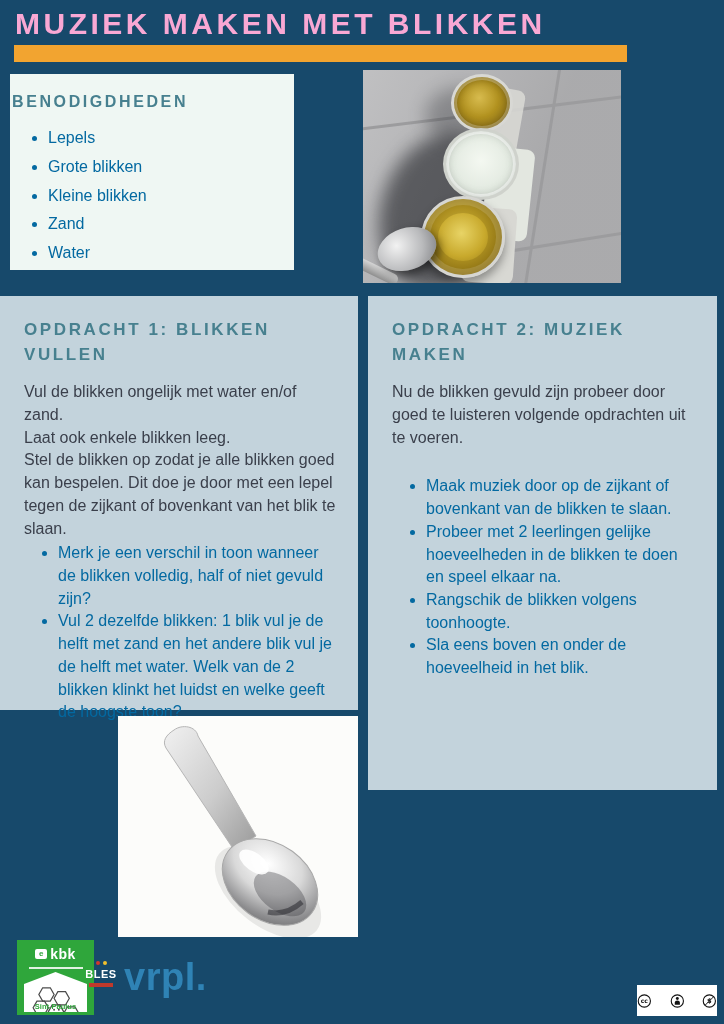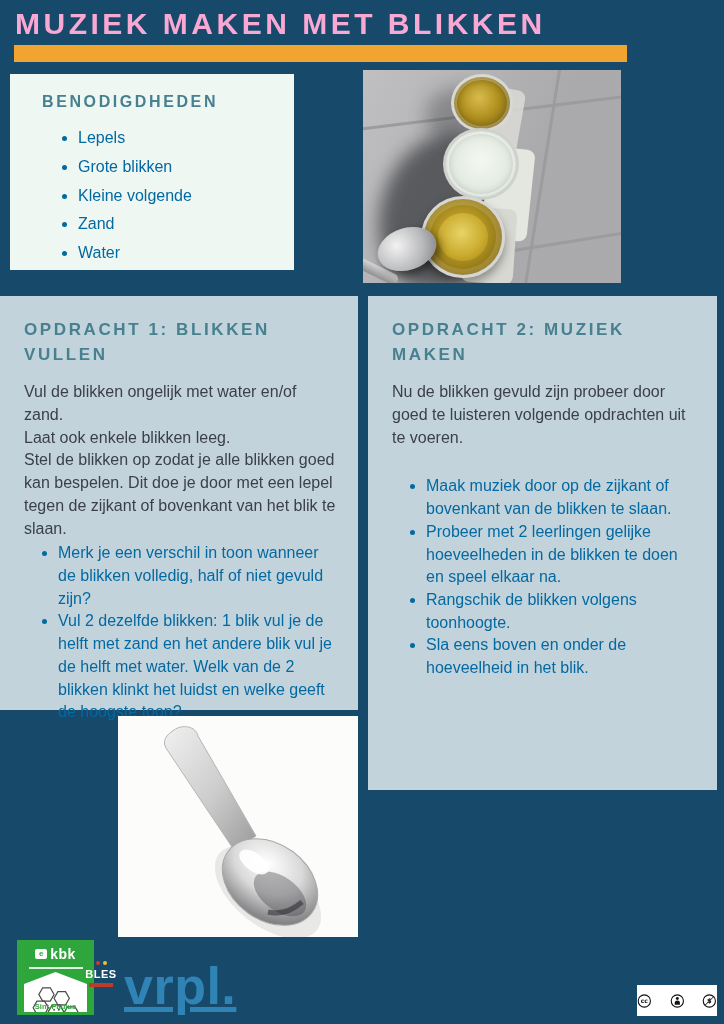--- a/index.html
+++ b/index.html
@@ -12,21 +12,21 @@
   .title-underline{position:absolute;left:14px;top:45px;width:613px;height:17px;background:#F2A430;}
 
   
   .card h2{margin:0 0 14px 0;font-size:17px;font-weight:700;letter-spacing:2.6px;color:#47808F;line-height:1.45;}
   .card p{margin:0;font-size:16px;line-height:1.42;color:#3A3F4B;}
   .card ul{margin:2px 0 0 0;padding-left:36px;}
   .card li{font-size:16px;line-height:1.42;color:#0369a1;}
 
   
   .card-benodigdheden{position:absolute;left:10px;top:74px;width:284px;height:196px;
-                      background:#EFF7F3;box-sizing:border-box;padding:16px 16px 0 32px;}
+                      background:#EFF7F3;box-sizing:border-box;padding:16px 16px 0 2px;}
   .card-benodigdheden h2{font-size:16px;}
   .card-benodigdheden li{margin-bottom:6px;}
 
   
   .photo-cans{position:absolute;left:363px;top:70px;width:258px;height:213px;background:#b5b5b7;overflow:hidden;}
   .grout{position:absolute;background:#9c9c9e;}
   .g1{width:3px;height:280px;left:176px;top:-20px;transform:rotate(9deg);}
   .g2{width:320px;height:3px;left:-20px;top:40px;transform:rotate(-7deg);}
   .g3{width:200px;height:3px;left:120px;top:168px;transform:rotate(-9deg);}
   .tileshade{position:absolute;inset:0;background:linear-gradient(115deg,rgba(255,255,255,.15),rgba(0,0,0,.06) 60%);}
@@ -82,21 +82,21 @@
   .kbk-school{position:absolute;bottom:1px;width:100%;text-align:center;font-size:7.5px;font-weight:700;color:#2FA63B;}
   .kbk-hexes{position:absolute;left:3px;top:12px;}
 
   .logo-bles{position:absolute;left:82px;top:959px;width:38px;height:40px;text-align:center;}
   .bles-dots{height:7px;display:flex;justify-content:center;gap:3px;align-items:center;}
   .bles-dot-red{width:4px;height:4px;border-radius:50%;background:#d4372c;}
   .bles-dot-yellow{width:4px;height:4px;border-radius:50%;background:#f0c02e;}
   .bles-text{color:#ffffff;font-weight:700;font-size:11px;letter-spacing:.5px;line-height:16px;}
   .bles-bar{width:24px;height:4px;background:#c0392b;margin:1px auto 0 auto;}
 
-  .logo-vrpl{position:absolute;left:124px;top:956px;color:#2F83B5;font-size:52px;font-weight:700;letter-spacing:.5px;text-decoration:underline;}
+  .logo-vrpl{position:absolute;left:124px;top:956px;color:#2F83B5;font-size:38px;font-weight:700;letter-spacing:.5px;}
 
   .logo-wvl{position:absolute;left:204px;top:957px;width:94px;height:49px;background:#ffffff;}
   .wvl-flag{position:absolute;right:3px;top:2px;}
   .wvl-name{position:absolute;left:5px;top:24px;font-size:11px;color:#141414;letter-spacing:.2px;}
   .wvl-tagline{position:absolute;left:16px;top:38px;font-size:6.5px;font-weight:700;color:#3DA33C;}
 
   .cc-box{position:absolute;left:637px;top:985px;width:80px;height:31px;background:#ffffff;
           display:flex;align-items:center;justify-content:center;gap:18px;}
 </style>
 </head>
@@ -105,21 +105,21 @@
 <div class="page">
 
   <h1 class="title">MUZIEK MAKEN MET BLIKKEN</h1>
   <div class="title-underline"></div>
 
   <section class="card card-benodigdheden">
     <h2>BENODIGDHEDEN</h2>
     <ul>
       <li>Lepels</li>
       <li>Grote blikken</li>
-      <li>Kleine volgende</li>
+      <li>Kleine blikken</li>
       <li>Zand</li>
       <li>Water</li>
     </ul>
   </section>
 
   <div class="photo-cans">
     <div class="tileshade"></div>
     <div class="grout g1"></div>
     <div class="grout g2"></div>
     <div class="grout g3"></div>

